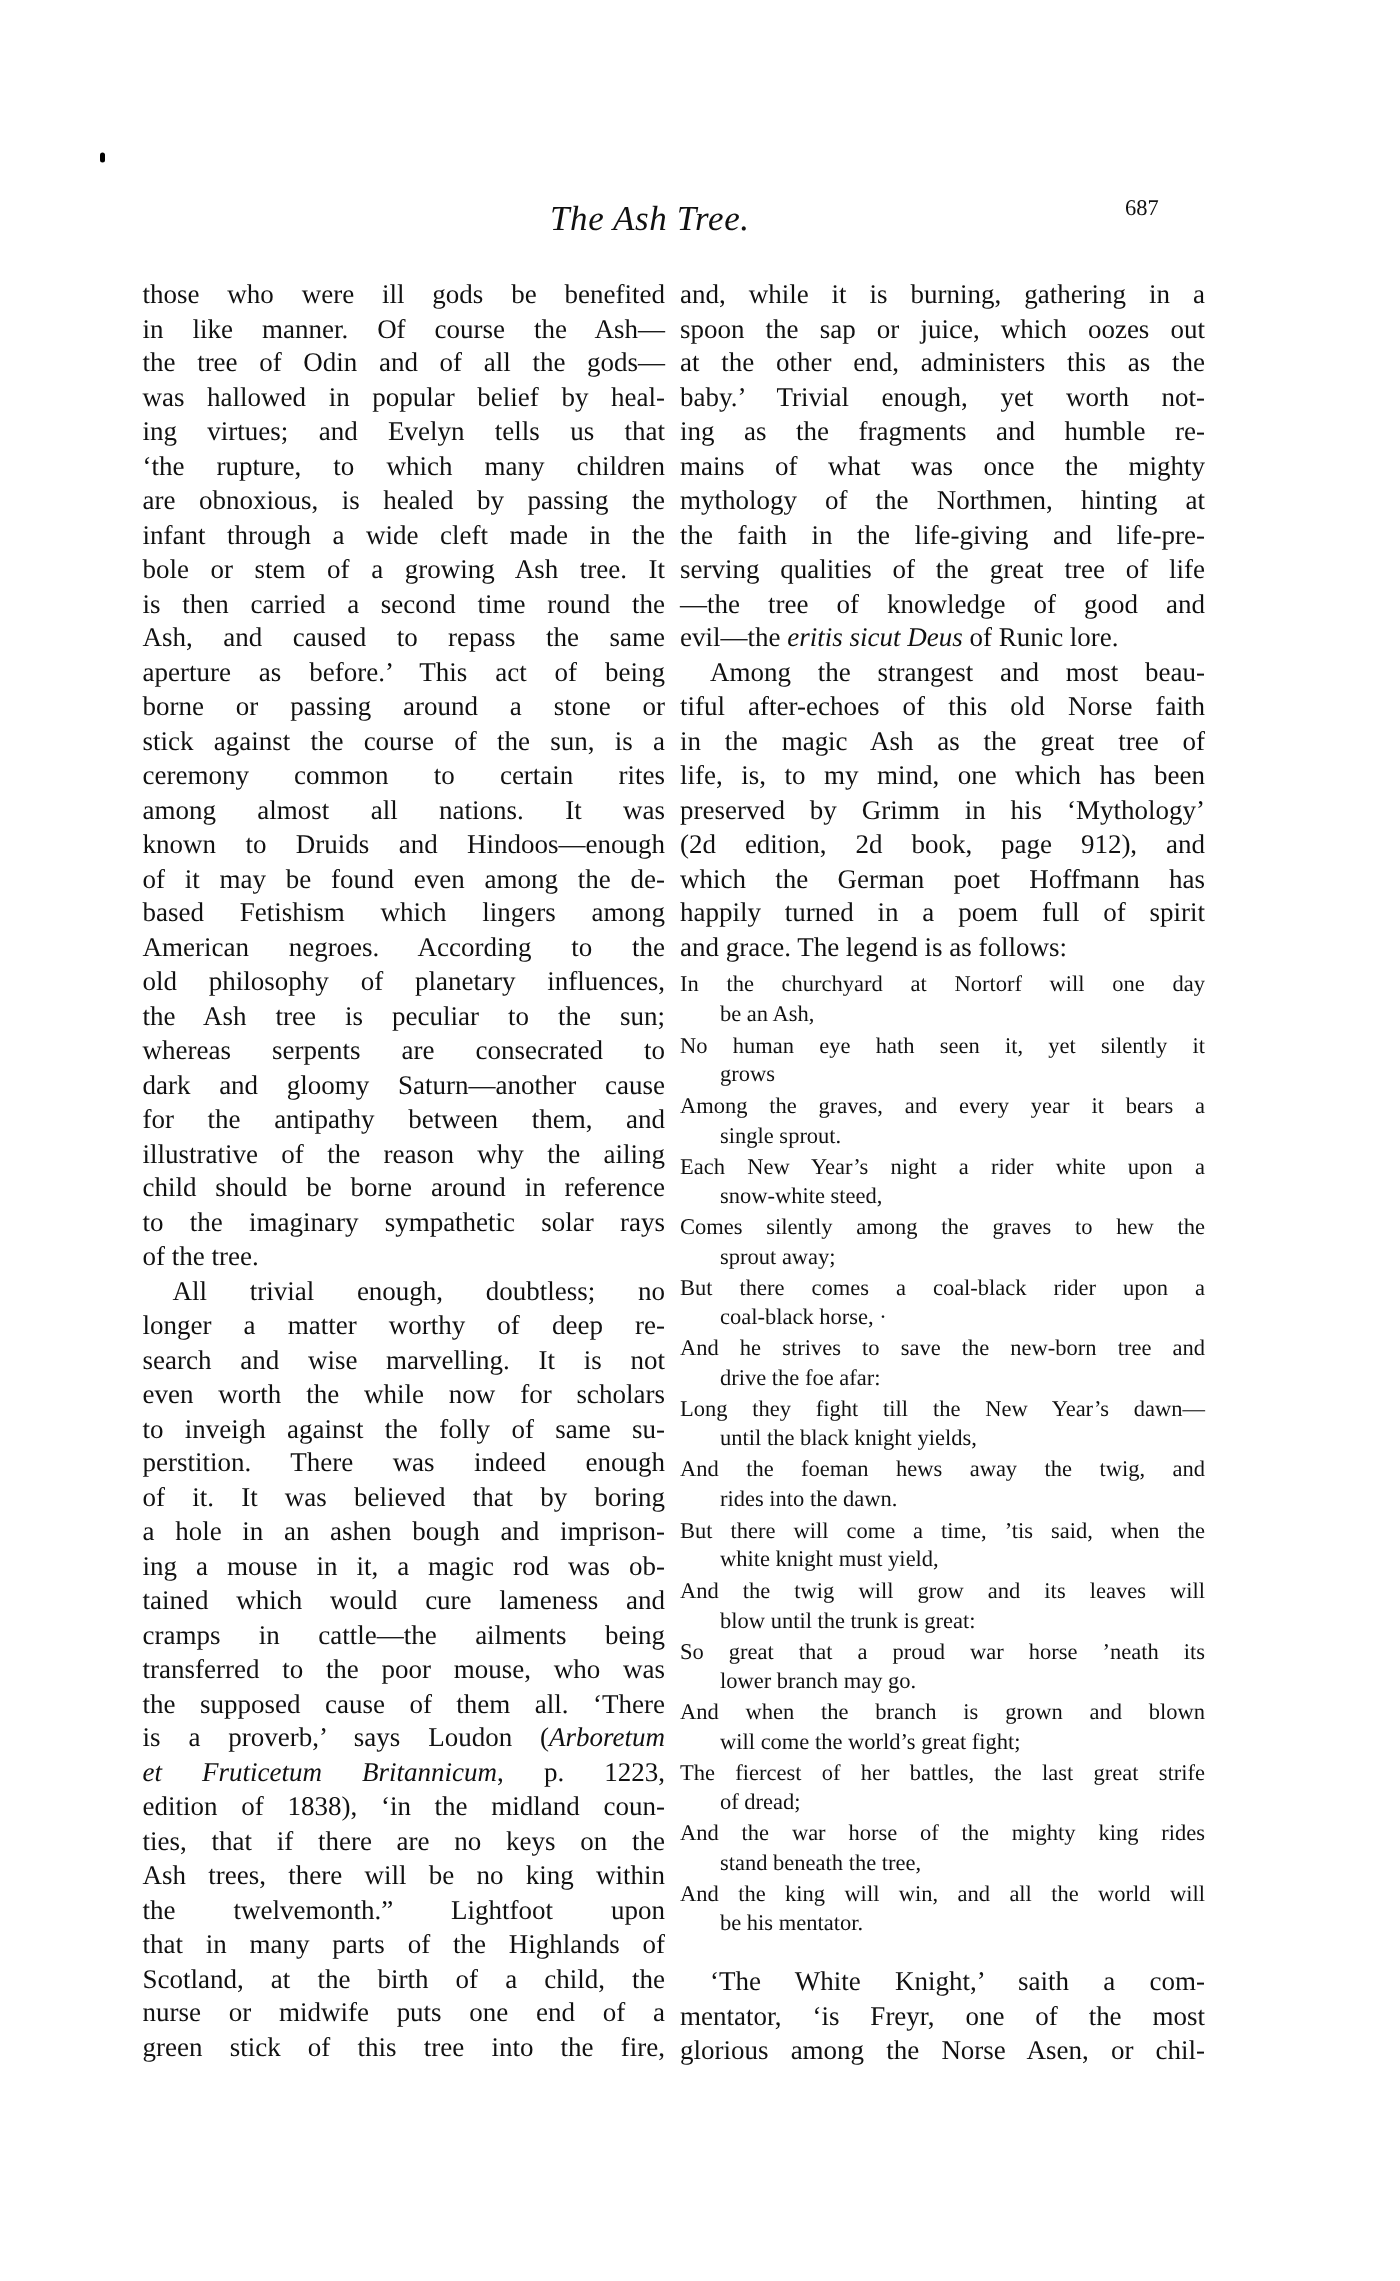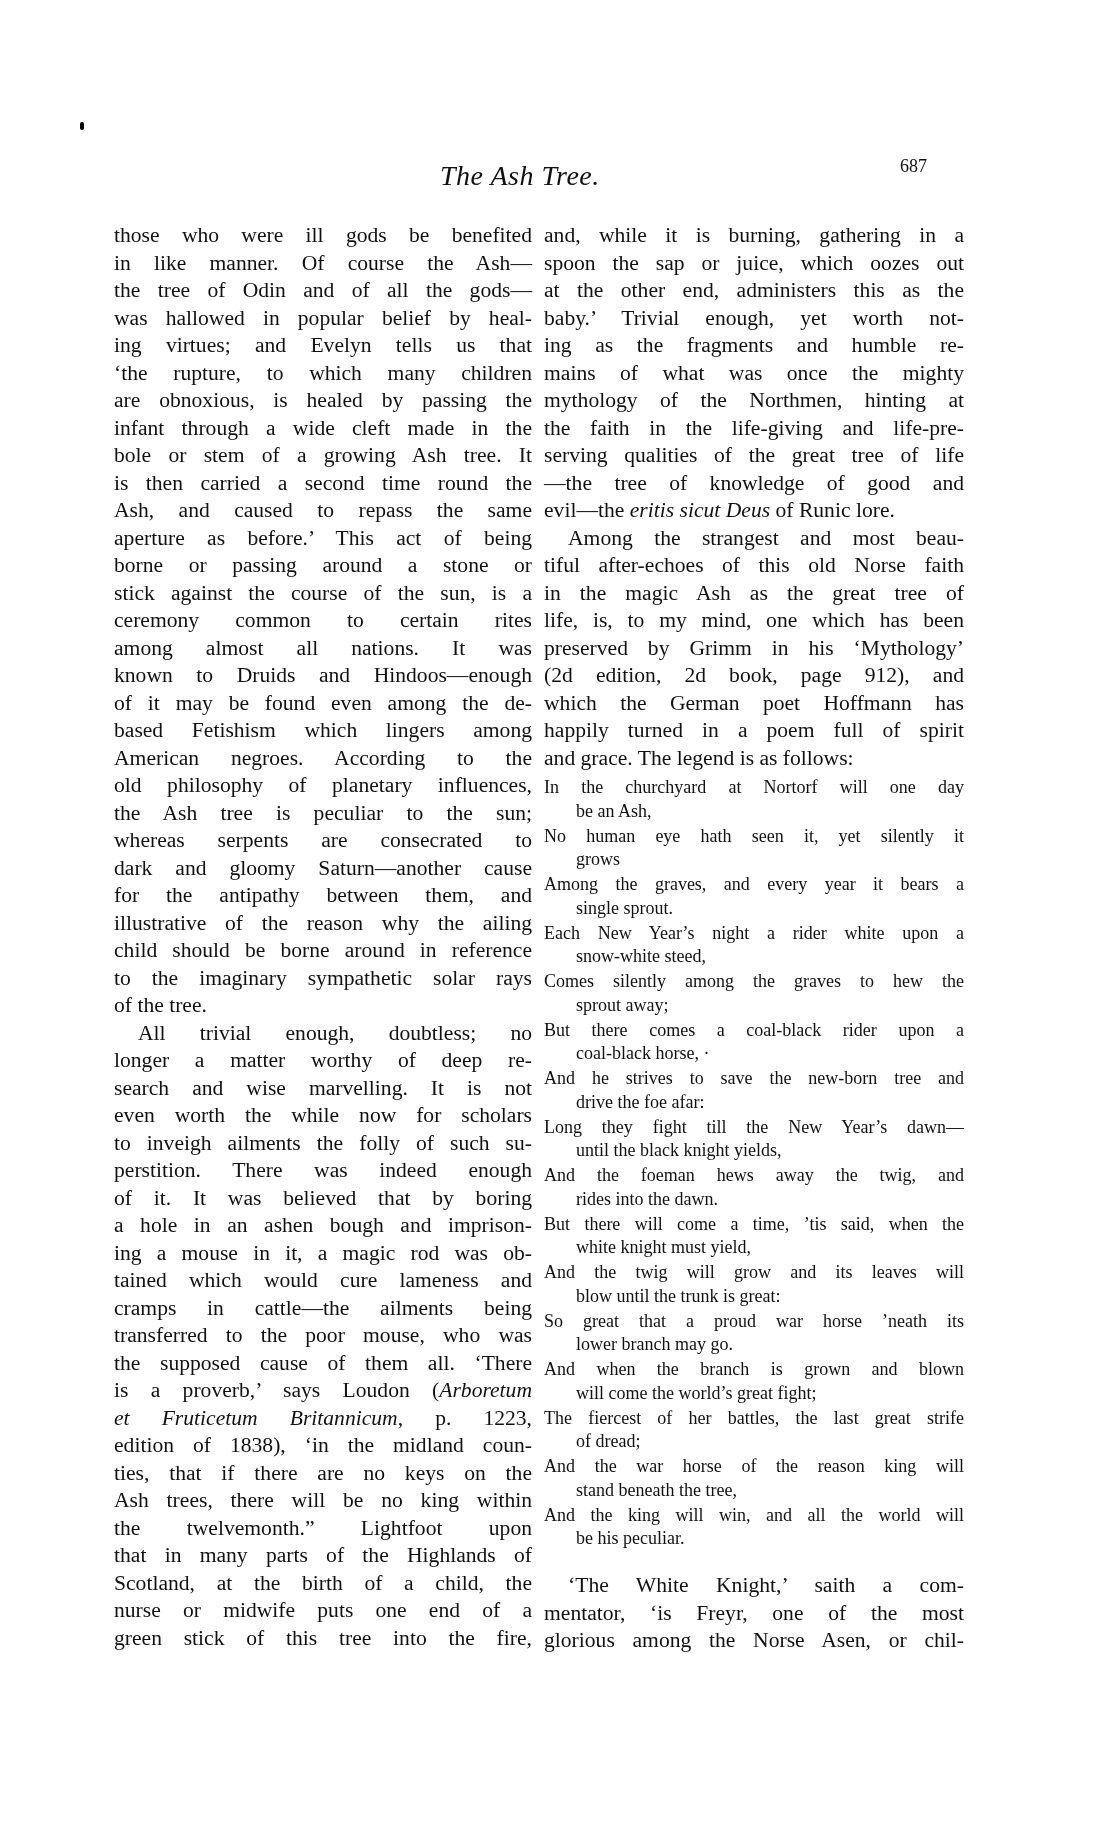--- a/index.html
+++ b/index.html
@@ -62,21 +62,21 @@
       <span class="line">illustrative of the reason why the ailing</span>
       <span class="line">child should be borne around in reference</span>
       <span class="line">to the imaginary sympathetic solar rays</span>
       <span class="line last">of the tree.</span>
     </div>
   <div id="left-p2">
       <span class="line indent">All trivial enough, doubtless; no</span>
       <span class="line">longer a matter worthy of deep re-</span>
       <span class="line">search and wise marvelling. It is not</span>
       <span class="line">even worth the while now for scholars</span>
-      <span class="line">to inveigh ailments the folly of such su-</span>
+      <span class="line">to inveigh against the folly of same su-</span>
       <span class="line">perstition. There was indeed enough</span>
       <span class="line">of it. It was believed that by boring</span>
       <span class="line">a hole in an ashen bough and imprison-</span>
       <span class="line">ing a mouse in it, a magic rod was ob-</span>
       <span class="line">tained which would cure lameness and</span>
       <span class="line">cramps in cattle—the ailments being</span>
       <span class="line">transferred to the poor mouse, who was</span>
       <span class="line">the supposed cause of them all. ‘There</span>
       <span class="line">is a proverb,’ says Loudon (<i>Arboretum</i></span>
       <span class="line"><i>et Fruticetum Britannicum</i>, p. 1223,</span>
@@ -152,25 +152,25 @@
       <div class="poem-gap"></div>
       <span class="pl">So great that a proud war horse ’neath its</span>
       <span class="pl cont">lower branch may go.</span>
       <div class="poem-gap"></div>
       <span class="pl">And when the branch is grown and blown</span>
       <span class="pl cont">will come the world’s great fight;</span>
       <div class="poem-gap"></div>
       <span class="pl">The fiercest of her battles, the last great strife</span>
       <span class="pl cont">of dread;</span>
       <div class="poem-gap"></div>
-      <span class="pl">And the war horse of the reason king will</span>
+      <span class="pl">And the war horse of the mighty king rides</span>
       <span class="pl cont">stand beneath the tree,</span>
       <div class="poem-gap"></div>
       <span class="pl">And the king will win, and all the world will</span>
-      <span class="pl cont">be his peculiar.</span>
+      <span class="pl cont">be his mentator.</span>
       <div class="poem-gap"></div>
     </div>
   <div id="right-p3" class="after-poem">
       <span class="line indent">‘The White Knight,’ saith a com-</span>
       <span class="line">mentator, ‘is Freyr, one of the most</span>
       <span class="line">glorious among the Norse Asen, or chil-</span>
     </div>
 </div>
 
 </body></html>

